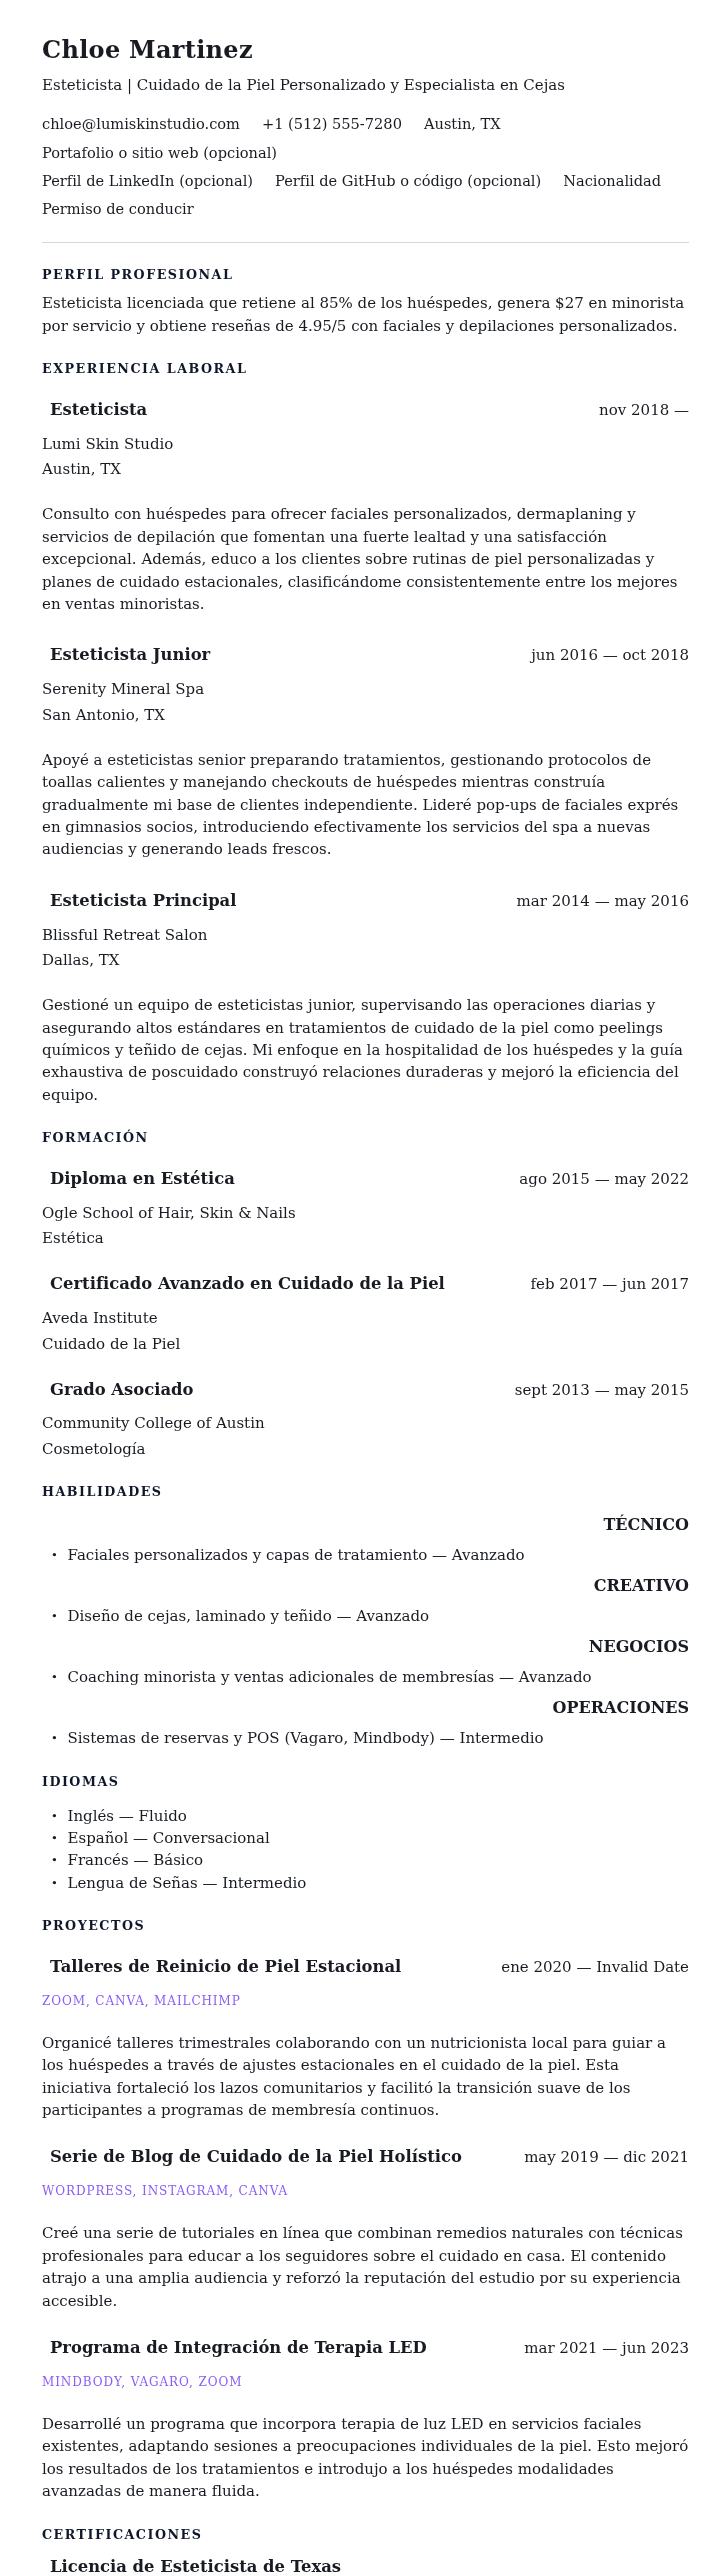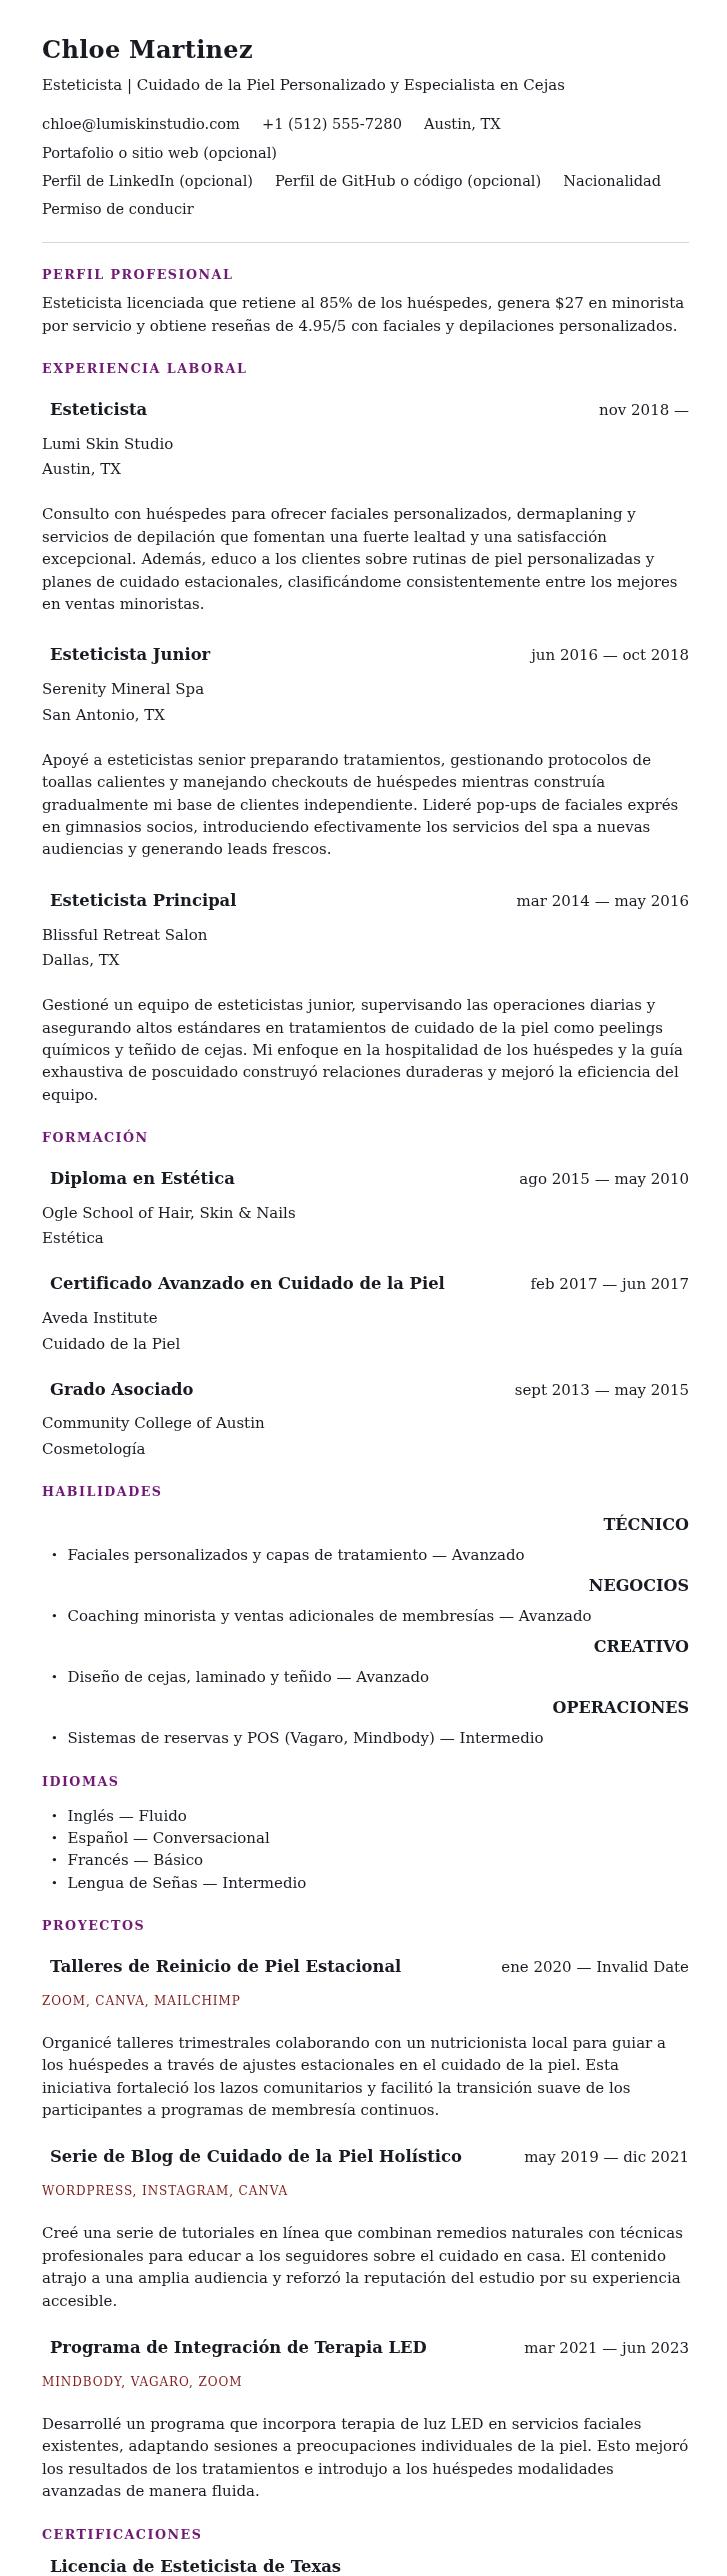--- a/index.html
+++ b/index.html
@@ -43,21 +43,21 @@
   }
 
   
   .section { margin-top: 23px; }
   .section-heading {
     font-size: 12.7px;
     font-weight: 700;
     letter-spacing: 1.5px;
     line-height: 1.35;
     margin: 0 0 9.7px 0;
-    color: #701a75;
+    color: #0f172a;
   }
   .para {
     font-size: 15px;
     line-height: 22.4px;
     margin: 0;
   }
 
   
   .item { margin-top: 17px; }
   .item:first-of-type { margin-top: 14.6px; }
@@ -86,21 +86,21 @@
   .job:last-child { margin-bottom: 0; }
   .edu  { margin-bottom: 15px; }
   .edu:last-child { margin-bottom: 0; }
   .project { margin-bottom: 18px; }
   .project:last-child { margin-bottom: 0; }
   .project .tools {
     margin-top: 7.3px;
     font-size: 12px;
     line-height: 17px;
     letter-spacing: 0.9px;
-    color: #7f1d1d;
+    color: #8b5cf6;
   }
   .project .item-desc { margin-top: 22px; }
   .cert { margin-bottom: 14.6px; }
   .cert:last-child { margin-bottom: 0; }
   .cert-date {
     margin-top: 6px;
     font-size: 12px;
     line-height: 16px;
     letter-spacing: 0.6px;
     color: #3e4450;
@@ -204,21 +204,21 @@
     <p class="para item-desc">Gestioné un equipo de esteticistas junior, supervisando las operaciones diarias y asegurando altos estándares en tratamientos de cuidado de la piel como peelings químicos y teñido de cejas. Mi enfoque en la hospitalidad de los huéspedes y la guía exhaustiva de poscuidado construyó relaciones duraderas y mejoró la eficiencia del equipo.</p>
   </div>
 </section>
 
 <section class="section">
   <h2 class="section-heading">FORMACIÓN</h2>
 
   <div class="item edu">
     <div class="item-head">
       <h3 class="item-title">Diploma en Estética</h3>
-      <span class="item-date">ago 2015 — may 2010</span>
+      <span class="item-date">ago 2015 — may 2022</span>
     </div>
     <div class="item-sub">Ogle School of Hair, Skin &amp; Nails</div>
     <div class="item-sub2">Estética</div>
   </div>
 
   <div class="item edu">
     <div class="item-head">
       <h3 class="item-title">Certificado Avanzado en Cuidado de la Piel</h3>
       <span class="item-date">feb 2017 — jun 2017</span>
     </div>
@@ -240,30 +240,30 @@
   <h2 class="section-heading">HABILIDADES</h2>
 
   <div class="skill-group">
     <h3 class="skill-cat">TÉCNICO</h3>
     <ul class="bullet-list">
       <li><span class="dot"></span><span>Faciales personalizados y capas de tratamiento — Avanzado</span></li>
     </ul>
   </div>
 
   <div class="skill-group">
+    <h3 class="skill-cat">CREATIVO</h3>
+    <ul class="bullet-list">
+      <li><span class="dot"></span><span>Diseño de cejas, laminado y teñido — Avanzado</span></li>
+    </ul>
+  </div>
+
+  <div class="skill-group">
     <h3 class="skill-cat">NEGOCIOS</h3>
     <ul class="bullet-list">
       <li><span class="dot"></span><span>Coaching minorista y ventas adicionales de membresías — Avanzado</span></li>
-    </ul>
-  </div>
-
-  <div class="skill-group">
-    <h3 class="skill-cat">CREATIVO</h3>
-    <ul class="bullet-list">
-      <li><span class="dot"></span><span>Diseño de cejas, laminado y teñido — Avanzado</span></li>
     </ul>
   </div>
 
   <div class="skill-group">
     <h3 class="skill-cat">OPERACIONES</h3>
     <ul class="bullet-list">
       <li><span class="dot"></span><span>Sistemas de reservas y POS (Vagaro, Mindbody) — Intermedio</span></li>
     </ul>
   </div>
 </section>

